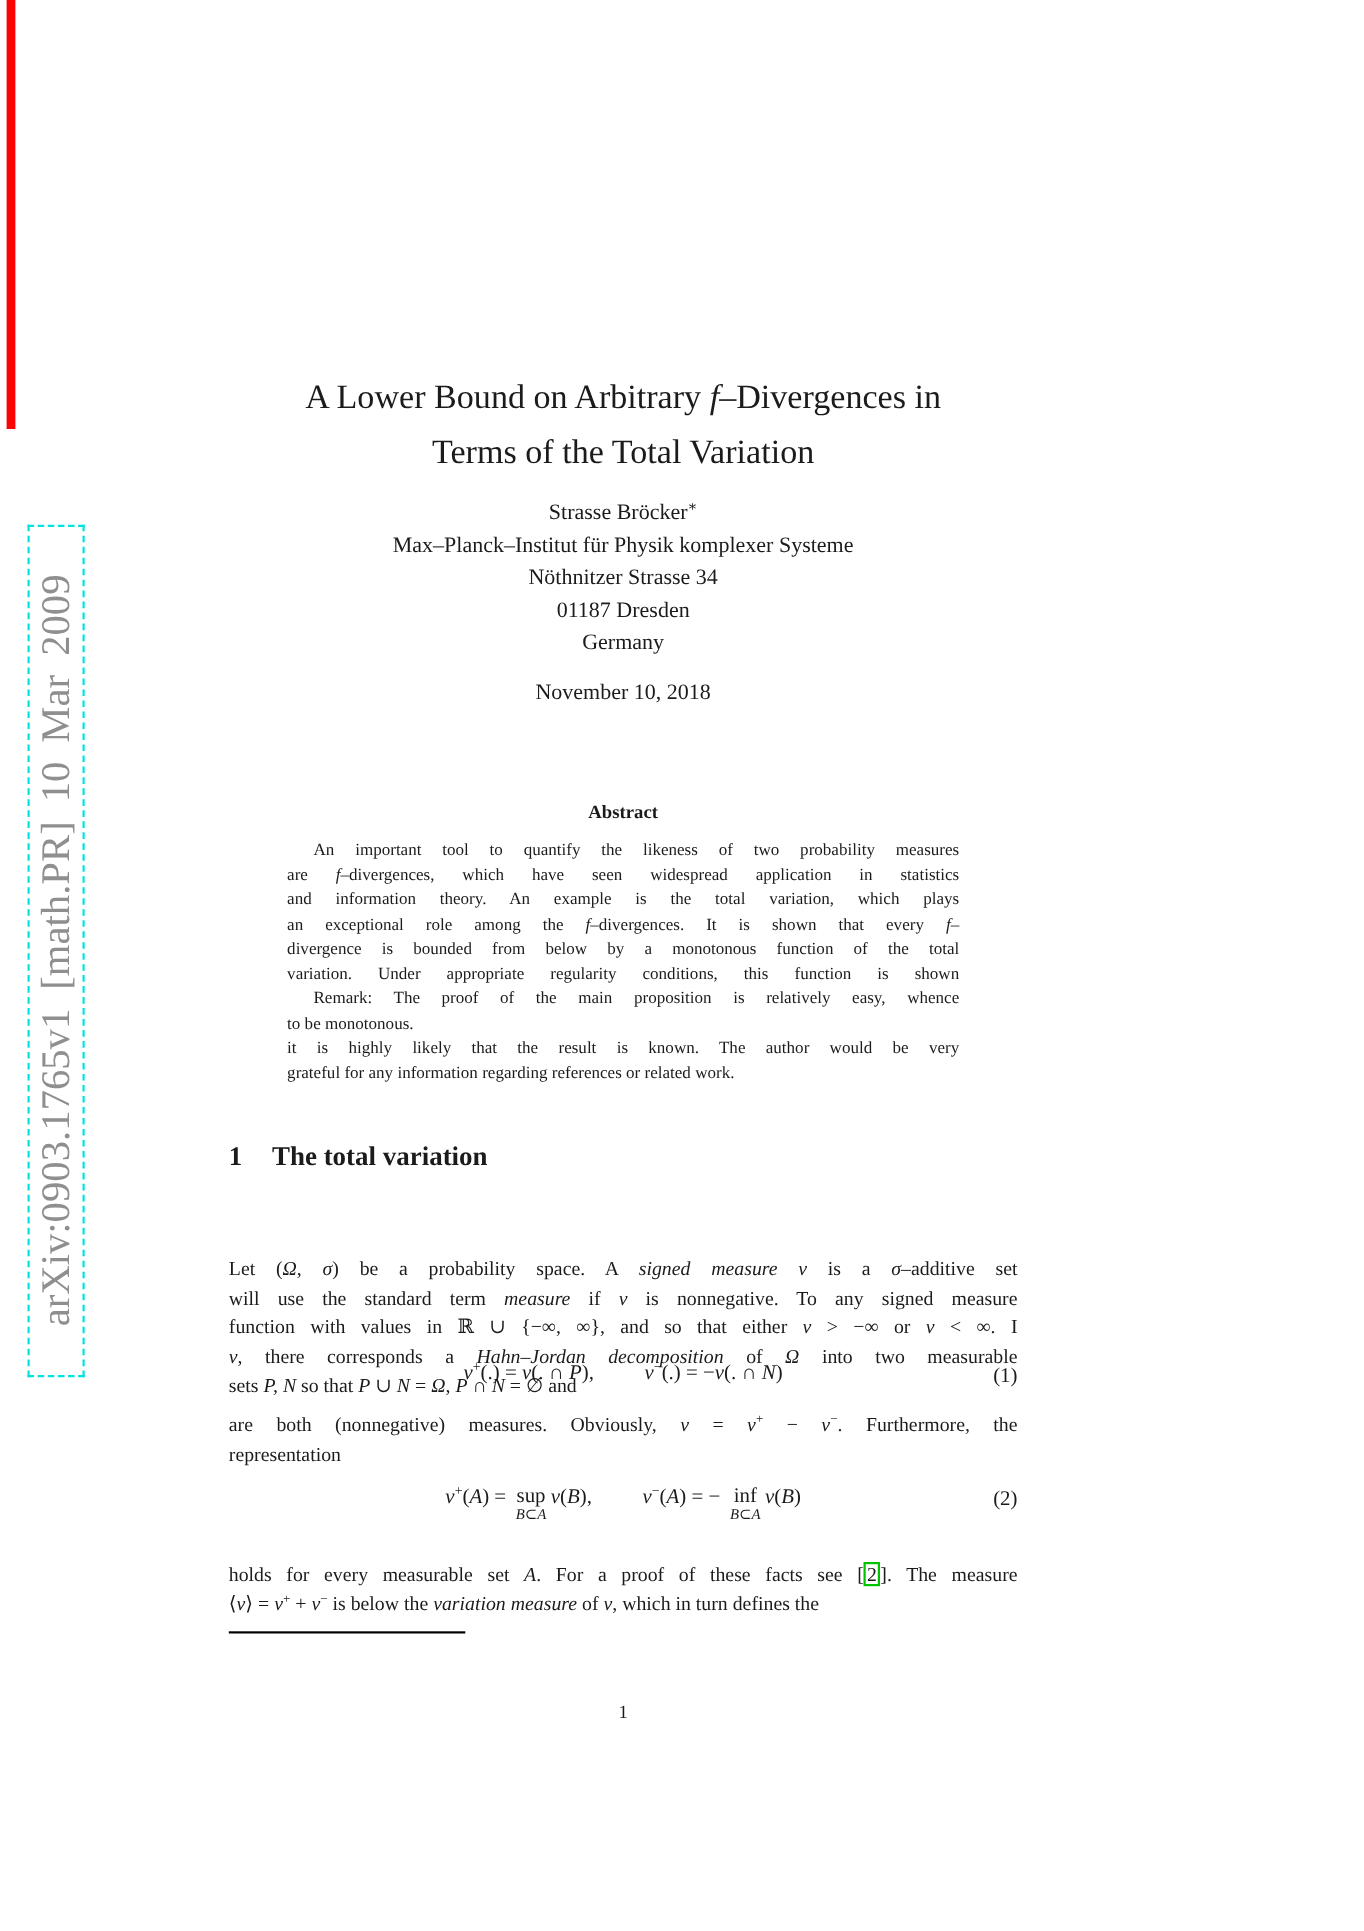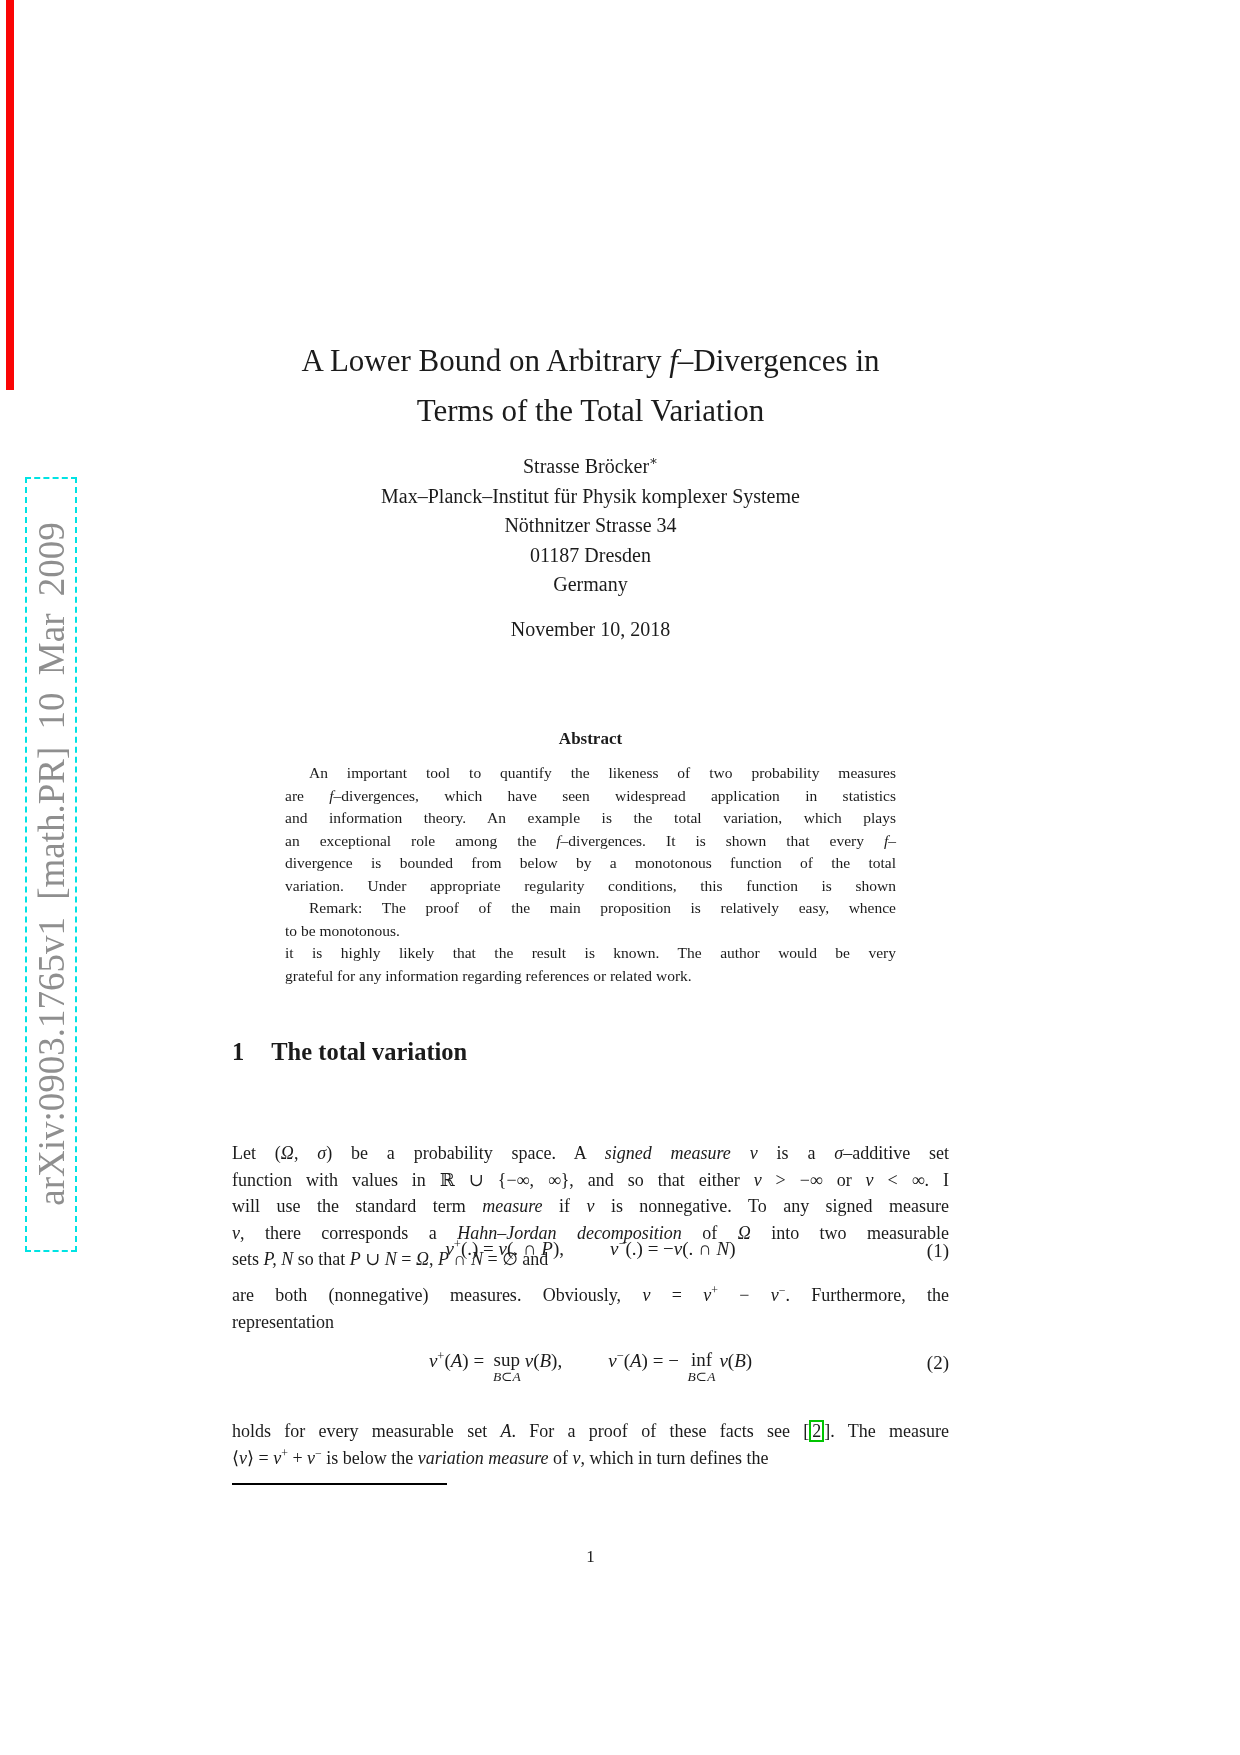--- a/index.html
+++ b/index.html
@@ -6,21 +6,21 @@
   .page{position:relative;width:1240px;height:1755px;background:#ffffff;overflow:hidden;
         font-family:"Liberation Serif","DejaVu Serif",serif;color:#1b1b1b;}
   
   .red-bar{position:absolute;left:6px;top:0;width:8px;height:390px;background:#fa0404;}
   .wm-frame{position:absolute;left:25px;top:477px;width:52px;height:775px;
             border:2px dashed #00e3e3;box-sizing:border-box;}
   .wm-text{position:absolute;left:-336px;top:838px;width:775px;height:52px;
            transform:rotate(-90deg);color:#8f8f8f;font-size:37px;line-height:52px;
            text-align:center;white-space:nowrap;word-spacing:8px;}
   
-  .content{position:absolute;left:208px;top:0;width:717px;height:1755px;margin-left:24px;}
+  .content{position:absolute;left:208px;top:0;width:717px;height:1755px;}
   .content > div{position:absolute;left:0;width:717px;}
   .title{top:336px;font-size:31px;line-height:50px;text-align:center;}
   .authors{top:452px;font-size:20px;line-height:29.5px;text-align:center;}
   .date{top:618px;font-size:20px;text-align:center;}
   .abs-head{top:729px;font-size:17px;font-weight:bold;text-align:center;}
   .abs-body{top:762px;left:53px !important;width:611px !important;
             font-size:15.5px;line-height:22.5px;}
   .sec-head{top:1038px;font-size:24.5px;font-weight:bold;}
   .sec-title{margin-left:27px;}
   .para1{top:1140px;font-size:18px;line-height:26.5px;}
@@ -84,22 +84,22 @@
         <div class="line"><span>it is highly likely that the result is known.  The author would be very</span></div>
         <div class="line last"><span>grateful for any information regarding references or related work.</span></div>
       </div>
 
     <div class="sec-head">
       <span>1</span><span class="sec-title">The total variation</span>
     </div>
 
     <div class="para1 just">
         <div class="line"><span>Let (</span><span class="it">Ω</span><span>, </span><span class="it">σ</span><span>) be a probability space.  A </span><span class="it">signed measure</span><span>  </span><span class="it">ν</span><span> is a </span><span class="it">σ</span><span>–additive set</span></div>
+        <div class="line"><span>will use the standard term </span><span class="it">measure</span><span> if </span><span class="it">ν</span><span> is nonnegative. To any signed measure</span></div>
         <div class="line"><span>function with values in ℝ ∪ {−∞, ∞}, and so that either </span><span class="it">ν</span><span> &gt; −∞ or </span><span class="it">ν</span><span> &lt; ∞. I</span></div>
-        <div class="line"><span>will use the standard term </span><span class="it">measure</span><span> if </span><span class="it">ν</span><span> is nonnegative. To any signed measure</span></div>
         <div class="line"><span class="it">ν</span><span>, there corresponds a </span><span class="it">Hahn–Jordan decomposition</span><span> of </span><span class="it">Ω</span><span> into two measurable</span></div>
         <div class="line last"><span>sets </span><span class="it">P, N</span><span> so that </span><span class="it">P</span><span> ∪ </span><span class="it">N</span><span> = </span><span class="it">Ω</span><span>, </span><span class="it">P</span><span> ∩ </span><span class="it">N</span><span> = ∅ and</span></div>
       </div>
 
     <div class="equation eq1">
       <div>
           <div class="line"><span class="it">ν</span><sup>+</sup><span>(.) = </span><span class="it">ν</span><span>(. ∩ </span><span class="it">P</span><span>),</span><span class="gap">&nbsp;</span><span class="it">ν</span><sup>−</sup><span>(.) = −</span><span class="it">ν</span><span>(. ∩ </span><span class="it">N</span><span>)</span></div>
         </div>
       <span class="eqnum">(1)</span>
     </div>

